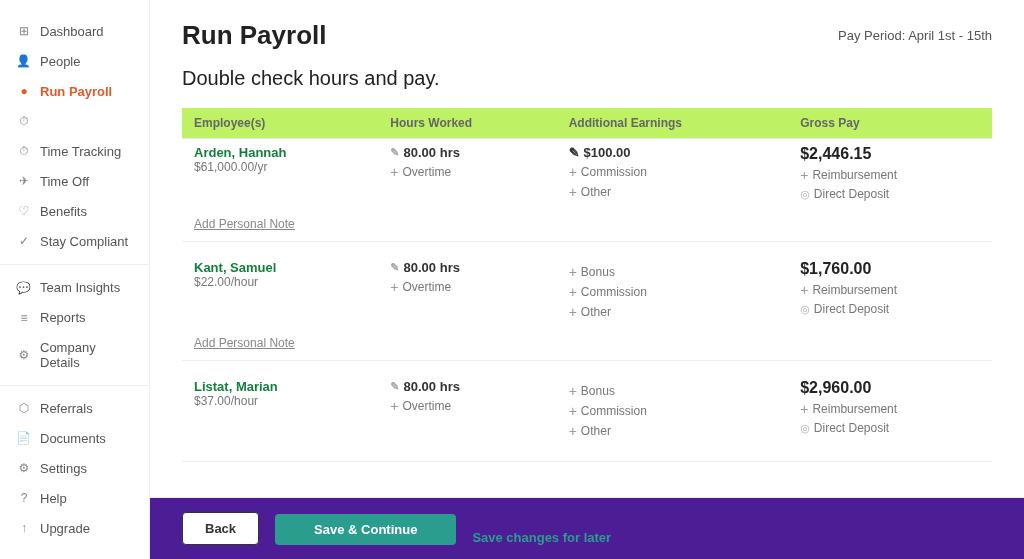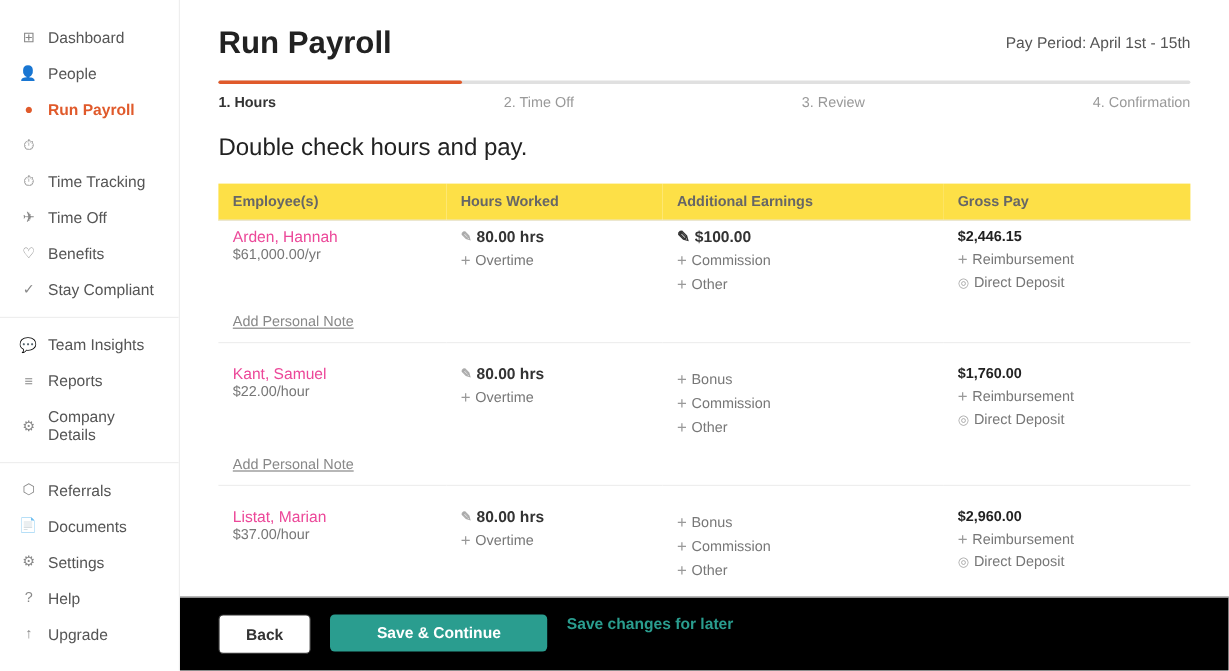--- a/index.html
+++ b/index.html
@@ -99,38 +99,38 @@
       color: #222;
       margin-bottom: 18px;
     }
 
     
     .payroll-table {
       width: 100%;
       border-collapse: collapse;
     }
     .payroll-table thead tr {
-      background: #fde047;
+      background: #bef264;
     }
     .payroll-table th {
       padding: 8px 12px;
       text-align: left;
       font-size: 12px;
       font-weight: 600;
       color: #666;
       border-bottom: 1px solid #e8e8e8;
     }
     .payroll-table td {
       padding: 6px 12px;
       vertical-align: top;
       font-size: 13px;
     }
     .employee-name {
-      font-weight: 400;
-      color: #ec4899;
+      font-weight: 700;
+      color: #15803d;
       font-size: 13px;
     }
     .employee-rate {
       font-size: 12px;
       color: #777;
     }
     .add-note {
       font-size: 12px;
       color: #888;
       cursor: pointer;
@@ -158,41 +158,41 @@
     .amount-value {
       font-weight: 600;
       color: #333;
       display: flex;
       align-items: center;
       gap: 4px;
     }
     .gross-pay {
       font-weight: 700;
       color: #222;
-      font-size: 12px;
+      font-size: 16px;
     }
     .reimbursement-row, .deposit-row {
       display: flex;
       align-items: center;
       gap: 4px;
       font-size: 12px;
       color: #777;
       margin-top: 4px;
       cursor: pointer;
     }
     .deposit-icon { color: #aaa; font-size: 11px; }
 
     
     .footer {
       border-top: 1px solid #eee;
       padding: 14px 32px;
       display: flex;
-      align-items: flex-start;
+      align-items: flex-end;
       gap: 16px;
-      background: #000000;
+      background: #4c1d95;
     }
     .btn-back {
       padding: 8px 22px;
       border: 1.5px solid #333;
       background: #fff;
       color: #333;
       font-size: 13px;
       font-weight: 600;
       border-radius: 4px;
       cursor: pointer;
@@ -292,31 +292,20 @@
 </nav>
 
 <div class="main">
   <div class="main-content">
 
     <div class="page-header">
       <h1 class="page-title">Run Payroll</h1>
       <span class="pay-period">Pay Period: April 1st - 15th</span>
     </div>
 
-    <div class="progress-bar-container">
-      <div class="progress-track">
-        <div class="progress-fill"></div>
-      </div>
-      <div class="progress-steps">
-        <span class="progress-step active">1. Hours</span>
-        <span class="progress-step">2. Time Off</span>
-        <span class="progress-step">3. Review</span>
-        <span class="progress-step">4. Confirmation</span>
-      </div>
-    </div>
 
     <h2 class="section-title">Double check hours and pay.</h2>
 
     <table class="payroll-table">
       <thead>
         <tr>
           <th>Employee(s)</th>
           <th>Hours Worked</th>
           <th>Additional Earnings</th>
           <th>Gross Pay</th>

